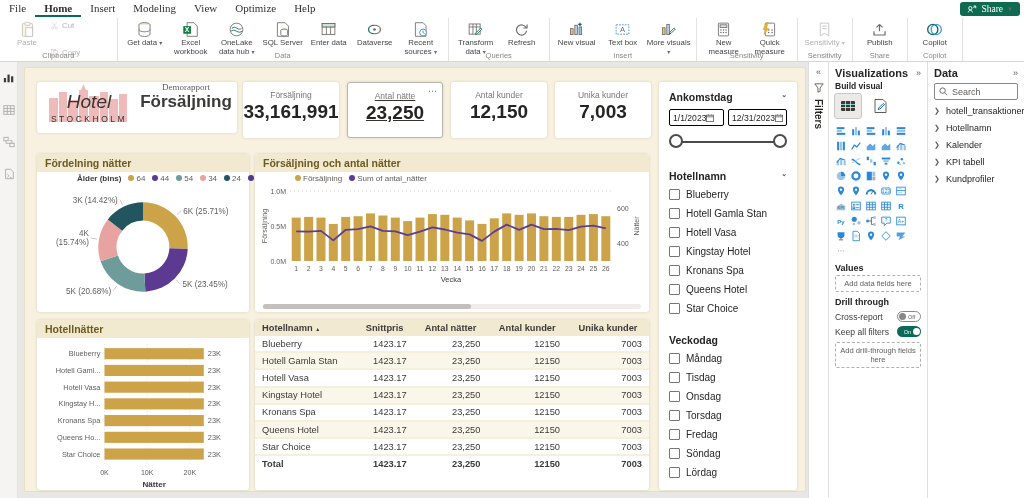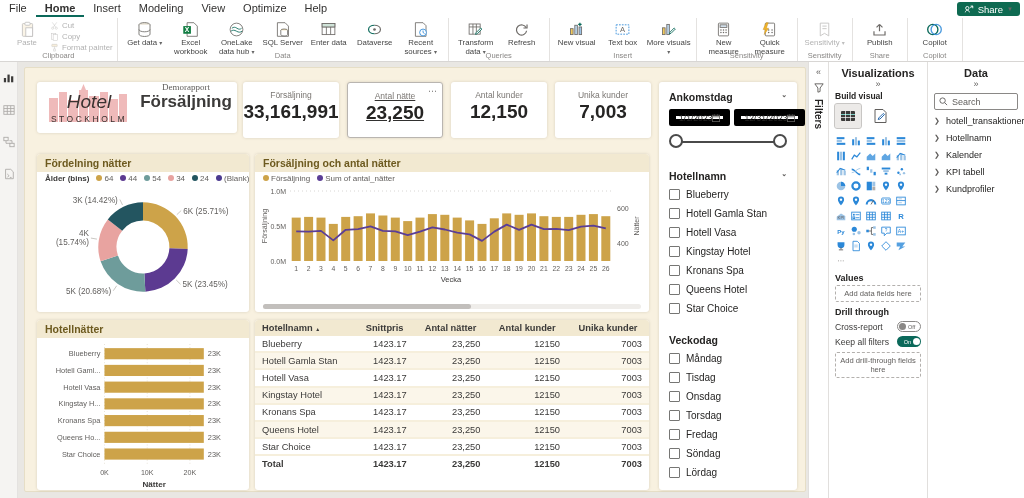--- a/index.html
+++ b/index.html
@@ -2,39 +2,39 @@
 <html><head>
 <meta charset="utf-8">
 <style>
   html,body{margin:0;padding:0;background:#fff;}
   *{box-sizing:border-box;}
   .app{position:relative;width:1024px;height:498px;font-family:"Liberation Sans",sans-serif;
        background:#fff;overflow:hidden;color:#323130;}
 
   
   .menubar{position:absolute;left:0;top:0;width:1024px;height:18px;background:#fff;
-           display:flex;align-items:center;font-size:11px;}
+           display:flex;align-items:center;font-size:11px;font-family:Liberation Serif, serif;}
   .menu-tab{padding:1px 9px;cursor:default;color:#323130;}
   .menu-tab.active{font-weight:bold;border-bottom:2px solid #0b695a;}
   .share-btn{position:absolute;right:4px;top:2px;height:14px;background:#0e6a51;color:#fff;
              border-radius:3px;display:flex;align-items:center;gap:4px;padding:0 7px;font-size:9.5px;}
   .share-btn svg{width:10px;height:10px;}
 
   
   .ribbon{position:absolute;left:0;top:18px;width:1024px;height:44px;background:#fff;
           border-bottom:1px solid #d8d6d4;display:flex;}
   .rib-group{position:relative;display:flex;align-items:flex-start;padding:2px 4px 10px 4px;
              border-right:1px solid #e4e2e0;}
   .rib-group-name{position:absolute;bottom:0;left:0;right:0;text-align:center;font-size:7.5px;
                   color:#8a8886;line-height:10px;}
   .rib-btn{width:46px;display:flex;flex-direction:column;align-items:center;font-size:7.8px;
            line-height:1.12;text-align:center;color:#444;padding-top:1px;}
   .rib-btn svg{width:17px;height:17px;margin-bottom:1px;}
   .rib-btn.disabled{opacity:.42;}
-  .rib-small-stack{display:flex;flex-direction:column;justify-content:flex-end;gap:1px;}
+  .rib-small-stack{display:flex;flex-direction:column;justify-content:flex-end;gap:17px;}
   .rib-small{display:flex;align-items:center;gap:3px;font-size:7.8px;color:#444;height:10px;}
   .rib-small svg{width:9px;height:9px;}
   .caret{font-size:6px;color:#666;}
 
   
   .rail{position:absolute;left:0;top:62px;width:18px;height:436px;background:#f5f4f2;
         border-right:1px solid #e4e2e0;display:flex;flex-direction:column;align-items:center;
         padding-top:8px;gap:14px;}
   .rail svg{width:12px;height:12px;}
   .teal-chip{position:absolute;left:0;top:62px;width:19px;height:4px;background:#0b695a;}
@@ -45,51 +45,51 @@
         border:1px solid #e6dec6;border-radius:2px;}
   .card{position:absolute;background:#fff;border-radius:3px;box-shadow:0 0 3px rgba(80,70,40,.18);}
   .card-title{background:#f2e9d1;color:#6d5a1f;font-weight:bold;font-size:10.5px;
               padding:2px 8px;height:18px;line-height:14px;border-radius:3px 3px 0 0;}
   .kpi-label{font-size:8.5px;color:#7a7672;text-align:center;margin-top:8px;}
   .kpi-value{font-size:19px;color:#252423;text-align:center;font-weight:600;margin-top:1px;}
   .kpi-selected{border:1px solid #b9b5b0;text-decoration:underline;}
   .kpi-tools{position:absolute;top:3px;right:5px;display:flex;gap:4px;align-items:center;
              color:#605e5c;font-size:9px;}
   .legend-row{display:flex;align-items:center;gap:7px;font-size:8px;color:#605e5c;
-              padding:2px 8px 0 8px;white-space:nowrap;}
+              padding:2px 8px 0 8px;white-space:nowrap;margin-left:32px;}
   .legend-dot{width:6px;height:6px;border-radius:50%;display:inline-block;margin-right:2px;}
   .legend-title{font-weight:bold;color:#3b3a39;}
   .scrollbar-x{position:absolute;left:8px;right:8px;bottom:3px;height:5px;background:#efedea;border-radius:3px;}
   .scrollbar-x>div{height:5px;width:55%;background:#c2bfbc;border-radius:3px;}
 
   
   table.pbi{border-collapse:collapse;width:100%;font-size:9.3px;color:#3b3a39;}
   table.pbi th{background:#f2e9d1;font-weight:bold;text-align:center;padding:3px 7px;white-space:nowrap;}
   table.pbi th:first-child{text-align:left;}
   table.pbi td{padding:2.6px 7px;text-align:right;border-bottom:2px solid #f6efdc;}
   table.pbi td:first-child{text-align:left;}
   table.pbi tr.total td{font-weight:bold;border-top:1px solid #9e9992;border-bottom:none;}
 
   
   .slicer-title{font-size:10.5px;font-weight:bold;color:#252423;display:flex;justify-content:space-between;}
-  .date-input{border:7px solid #000000;border-radius:2px;height:17px;display:flex;align-items:center;
+  .date-input{border:1px solid #000000;border-radius:2px;height:17px;display:flex;align-items:center;
               justify-content:flex-start;padding:0 3px;font-size:8.6px;color:#252423;flex:1;background:#fff;}
   .chk-row{display:flex;align-items:center;gap:6px;height:19px;font-size:10px;color:#252423;}
   .chk{width:11px;height:11px;border:1px solid #767674;border-radius:1px;background:#fff;flex:none;}
 
   
   .filters-strip{position:absolute;left:808px;top:62px;width:21px;height:436px;background:#fff;
                  border-left:1px solid #e1dfdd;border-right:1px solid #e1dfdd;
                  display:flex;flex-direction:column;align-items:center;padding-top:5px;gap:6px;}
   .filters-vert{writing-mode:vertical-rl;font-size:10px;font-weight:bold;color:#252423;}
   .pane{position:absolute;top:62px;height:436px;background:#fff;}
   .vis-pane{left:829px;width:99px;border-right:1px solid #e1dfdd;}
   .data-pane{left:928px;width:96px;}
   .pane-head{display:flex;justify-content:space-between;align-items:center;font-size:11px;
-             font-weight:bold;color:#252423;padding:5px 6px 2px 6px;flex-direction:column;}
+             font-weight:bold;color:#252423;padding:5px 6px 2px 6px;}
   .pane-sub{font-size:8.5px;font-weight:bold;color:#252423;padding:0 6px;}
   .mode-icons{display:flex;gap:6px;padding:3px 6px 5px 6px;}
   .mode-icon{width:26px;height:24px;display:flex;align-items:center;justify-content:center;border-radius:2px;}
   .mode-icon.sel{background:#eceae8;outline:1px solid #c8c6c4;}
   .vis-grid{display:flex;flex-wrap:wrap;padding:0 4px;width:96px;}
   .vis-cell{width:15px;height:15px;display:flex;align-items:center;justify-content:center;}
   .vis-cell svg{width:12px;height:12px;}
   .pane-label{font-size:9px;font-weight:bold;color:#252423;padding:5px 6px 2px 6px;}
   .dash-box{margin:0 6px;border:1px dashed #b3b0ad;border-radius:2px;background:#fff;
             font-size:7.6px;color:#605e5c;text-align:center;padding:3px 1px;}

